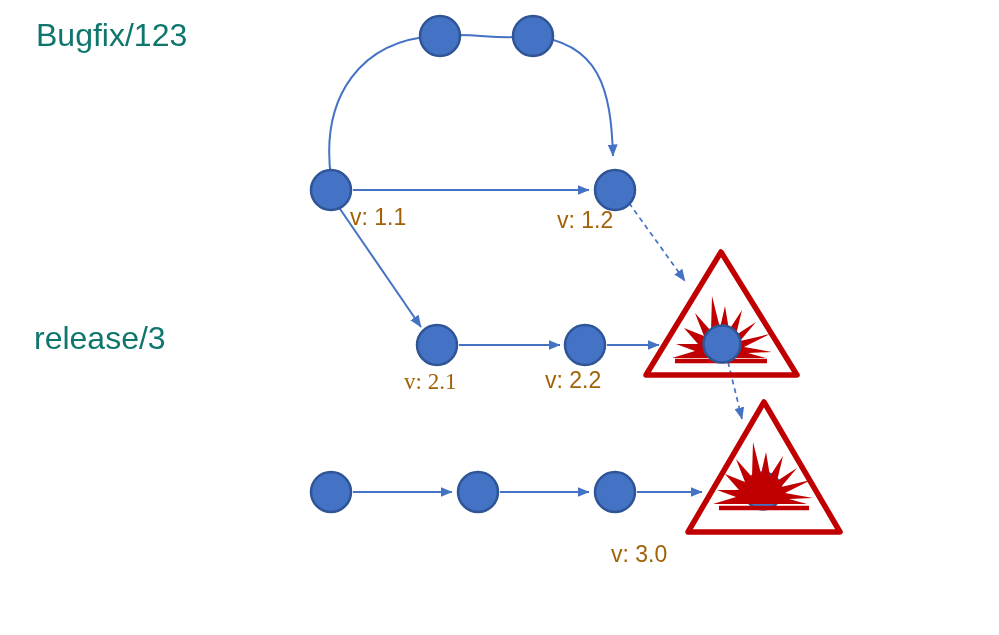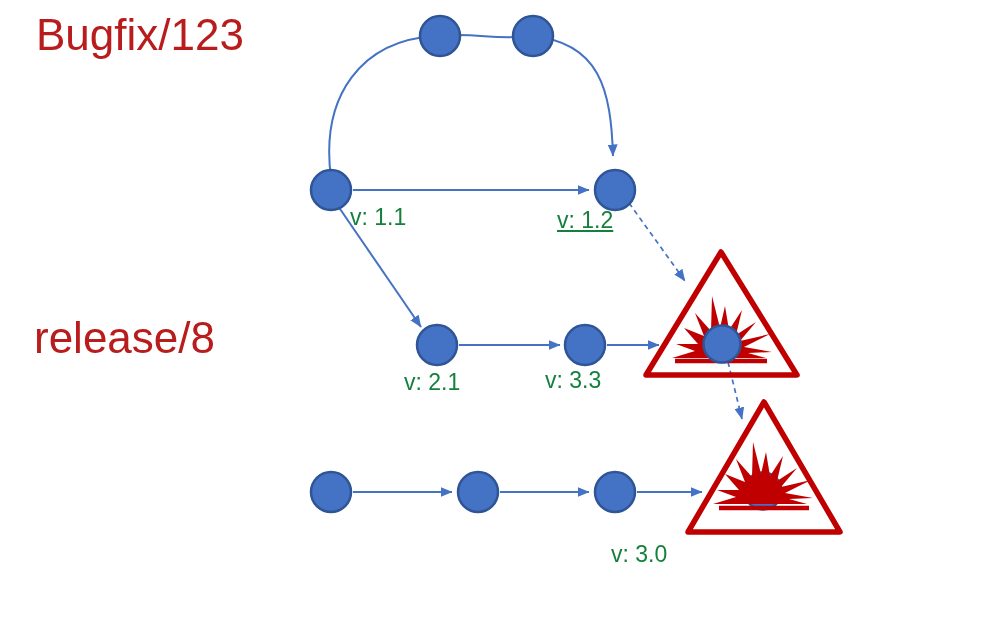--- a/index.html
+++ b/index.html
@@ -10,39 +10,39 @@
   }
   .canvas {
     position: relative;
     width: 999px;
     height: 635px;
     background: #ffffff;
     overflow: hidden;
   }
   .branch-label {
     position: absolute;
-    color: #b91c1c;
-    font-size: 44px;
+    color: #0f766e;
+    font-size: 32px;
     line-height: 46px;
     white-space: nowrap;
   }
   .version-label {
     position: absolute;
-    color: #15803d;
+    color: #a16207;
     font-size: 23px;
     line-height: 28px;
     white-space: nowrap;
   }
   #lbl-bugfix   { left: 36px;  top: 12px;  }
   #lbl-release1 { left: 46px;  top: 166px; }
   #lbl-release2 { left: 34px;  top: 315px; }
   #lbl-main     { left: 44px;  top: 468px; }
   #lbl-v11 { left: 350px; top: 203px; }
-  #lbl-v12 { left: 557px; top: 206px; text-decoration: underline; }
-  #lbl-v21 { left: 404px; top: 368px; }
+  #lbl-v12 { left: 557px; top: 206px; }
+  #lbl-v21 { left: 404px; top: 368px; font-family: Liberation Serif, serif; }
   #lbl-v22 { left: 545px; top: 366px; }
   #lbl-v30 { left: 583px; top: 540px; margin-left: 28px; }
   svg.graph {
     position: absolute;
     left: 0;
     top: 0;
   }
   .edge {
     stroke: #4472C4;
     stroke-width: 2;
@@ -72,26 +72,26 @@
     stroke-width: 4.5;
     fill: none;
   }
 </style>
 </head>
 <body>
 
 <div class="canvas">
 
   <div class="branch-label" id="lbl-bugfix">Bugfix/123</div>
-  <div class="branch-label" id="lbl-release2">release/8</div>
+  <div class="branch-label" id="lbl-release2">release/3</div>
 
   <div class="version-label" id="lbl-v11">v: 1.1</div>
   <div class="version-label" id="lbl-v12">v: 1.2</div>
   <div class="version-label" id="lbl-v21">v: 2.1</div>
-  <div class="version-label" id="lbl-v22">v: 3.3</div>
+  <div class="version-label" id="lbl-v22">v: 2.2</div>
   <div class="version-label" id="lbl-v30">v: 3.0</div>
 
   <svg class="graph" width="999" height="635" viewBox="0 0 999 635">
     <defs>
       <marker id="arrow" markerUnits="userSpaceOnUse" markerWidth="13" markerHeight="10" refX="11.5" refY="5" orient="auto">
         <path d="M 0 0 L 12 5 L 0 10 Z" fill="#4472C4"></path>
       </marker>
     </defs>
 
     <g>

